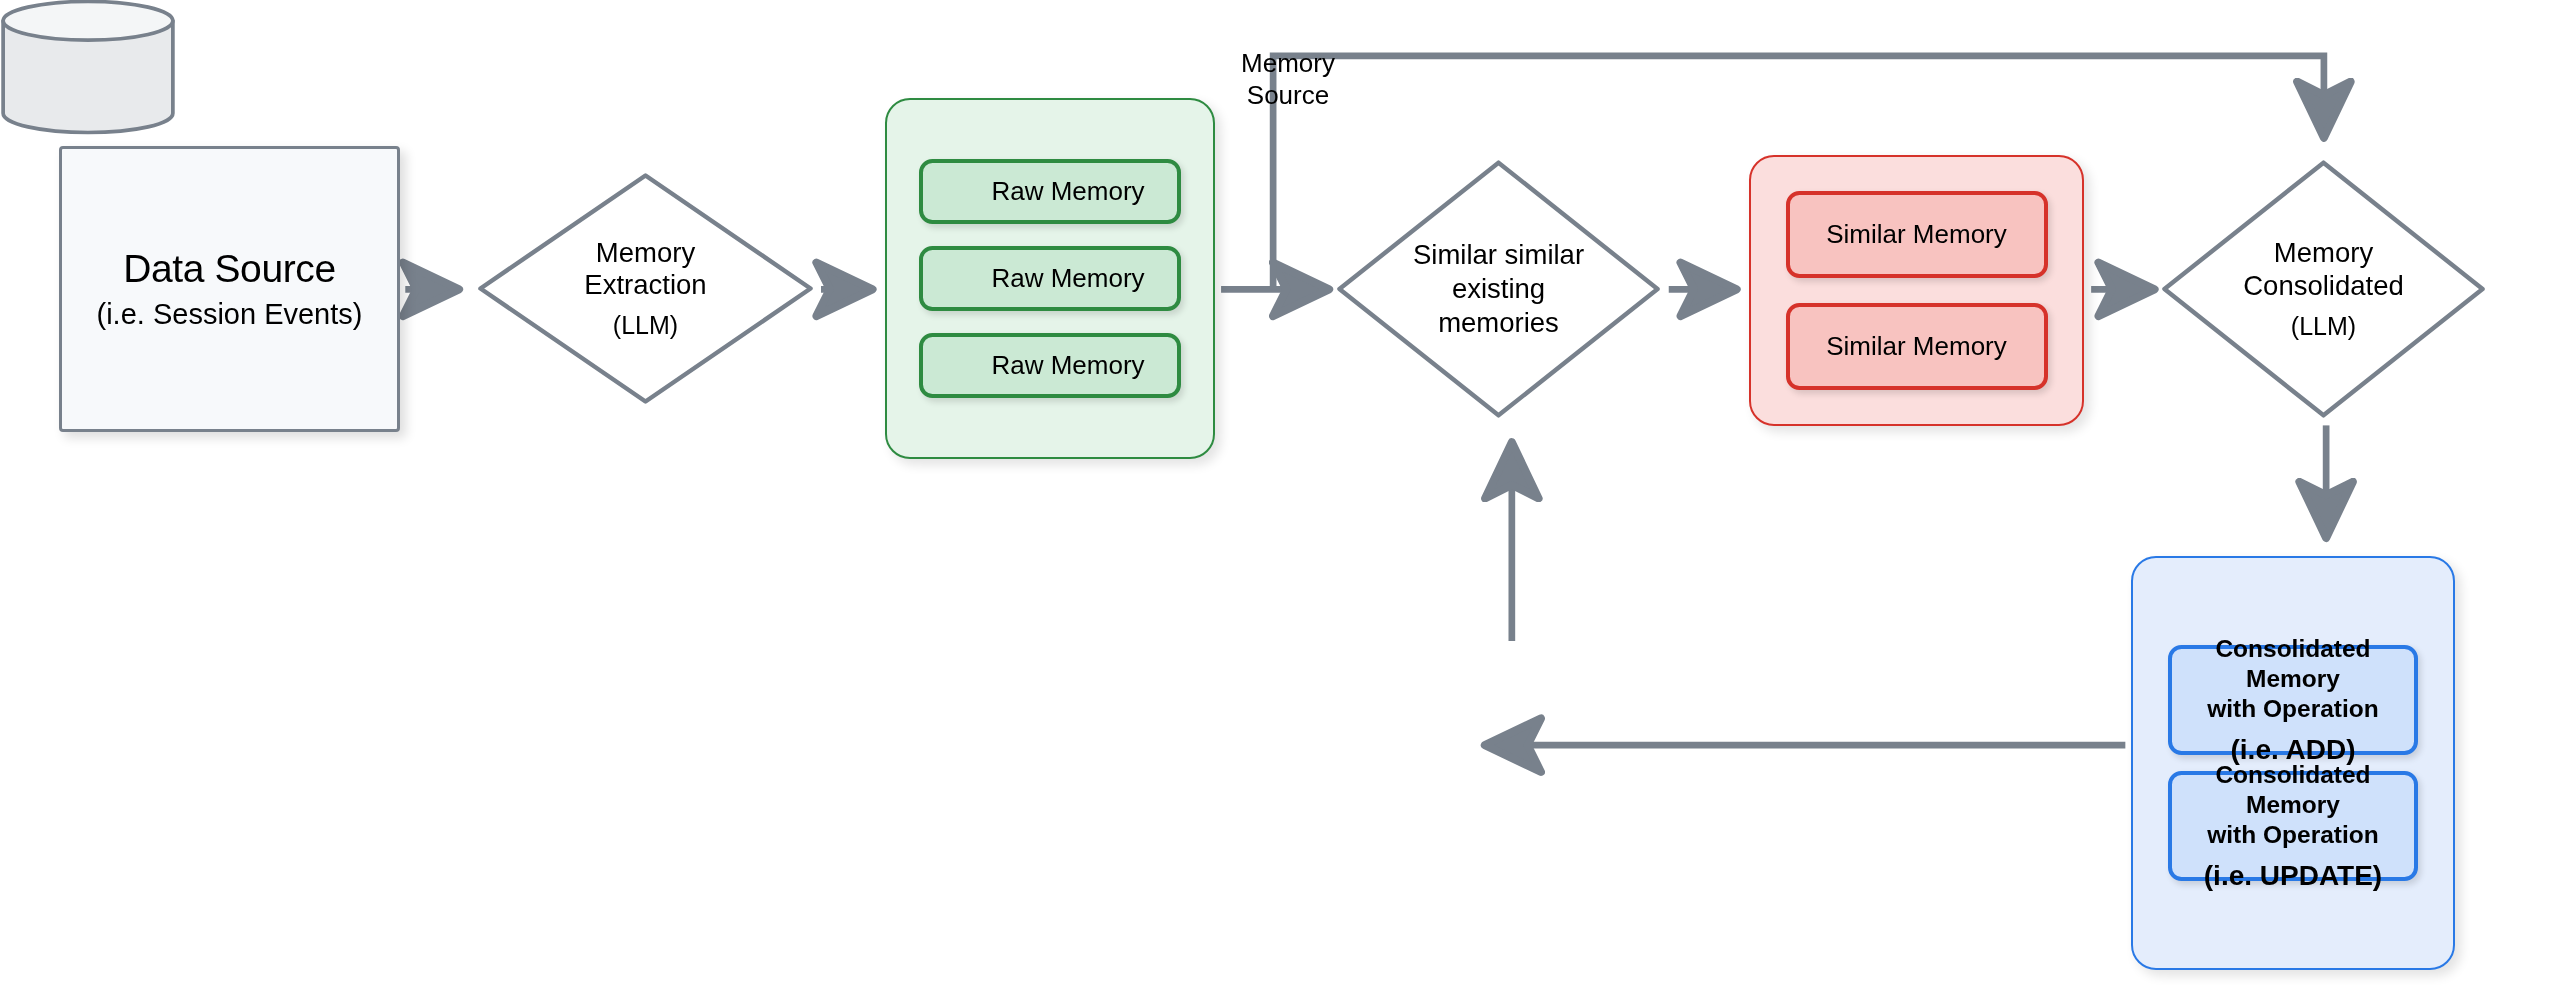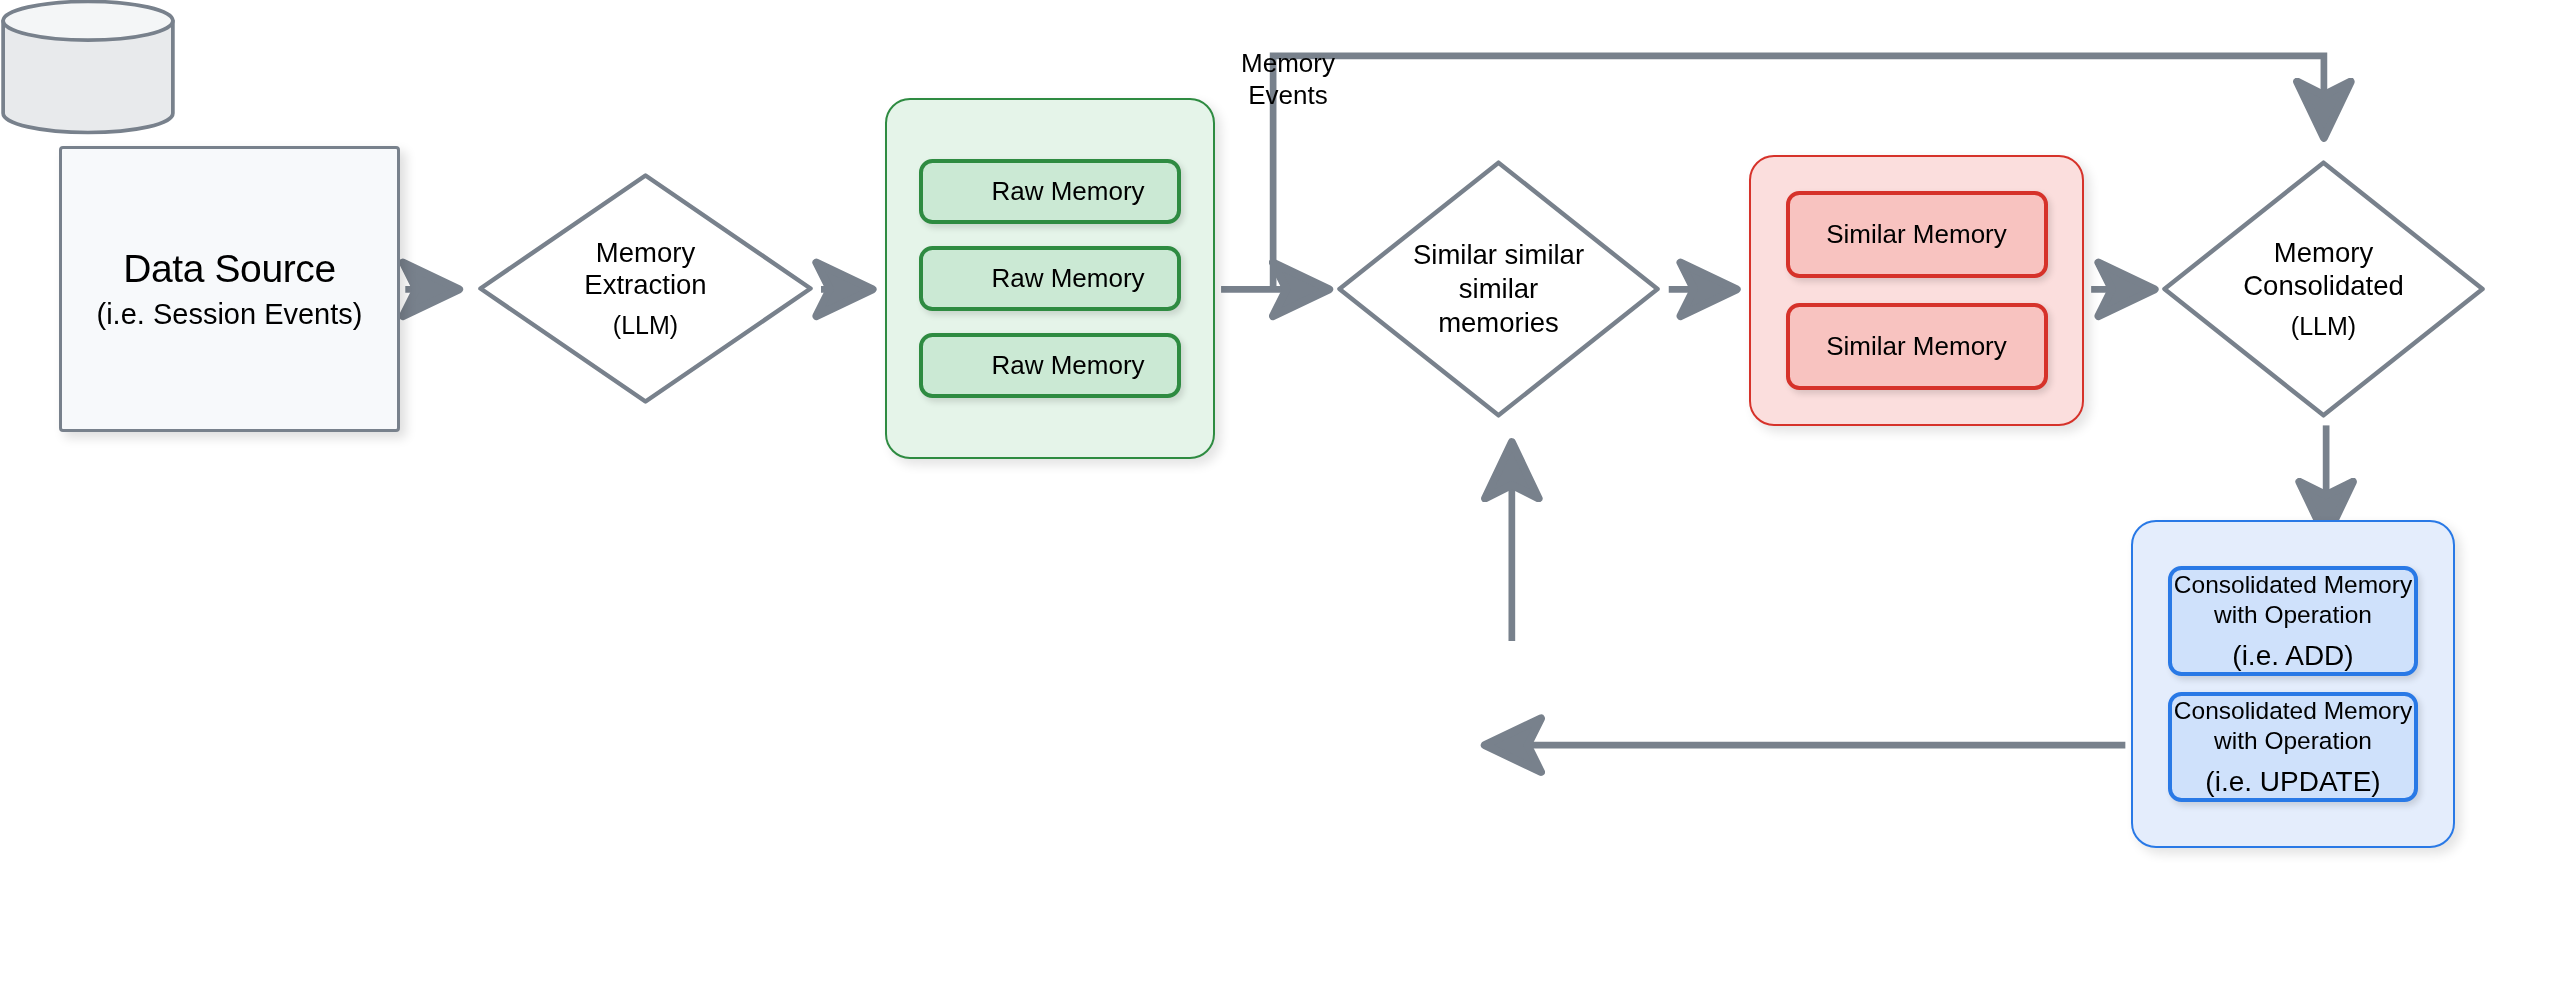--- a/index.html
+++ b/index.html
@@ -59,22 +59,22 @@
   #raw-group .chip { width:262px; height:65px; background:#cbe9d4;
                      border:4.5px solid #2e8b41; font-size:26px; margin:11px 0;padding-left:36px; }
 
   
   #similar-group { left:1749px; top:155px; width:335px; height:271px;
                    background:#fbdedd; border:2.2px solid #d6322a; justify-content:center; }
   #similar-group .chip { width:262px; height:87px; background:#f8c3c0;
                          border:4.5px solid #d6322a; font-size:26px; margin:12.6px 0; }
 
   
-  #consolidated-group { left:2131px; top:520px; width:324px; height:328px;
-                        background:#e4edfc; border:2.2px solid #2979e6; justify-content:center; }
+  #consolidated-group { left:2131px; top:556px; width:324px; height:414px;
+                        background:#e4edfc; border:2.2px solid #2979e6; justify-content:center;font-weight:bold; }
   #consolidated-group .chip { width:250px; height:110px; background:#cfe1fb;
                               border:4.5px solid #2979e6; margin:8.2px 0; }
   #consolidated-group .chip .c1 { font-size:24.5px; line-height:1.22; }
   #consolidated-group .chip .c2 { font-size:28px; margin-top:10.4px; }
 
   
   #mem-storage { left:1303px; top:622px; width:176px; height:134px; }
   #mem-storage svg { position:absolute; left:0; top:0; overflow:visible; }
   #mem-storage .cyl-label {
     position:absolute; left:0; top:25px; width:100%; height:109px;
@@ -147,21 +147,21 @@
   </div>
 </div>
 
 <div class="diamond-wrap" id="retrieve">
   <svg width="327" height="262" viewBox="0 0 440 352" xmlns="http://www.w3.org/2000/svg">
     <path d="M 220 6 L 434 176 L 220 346 L 6 176 Z" fill="#ffffff" stroke="#78818c" stroke-width="6" stroke-linejoin="round"></path>
   </svg>
   <div class="diamond-label">
     <div class="t1">
       <span>Similar similar</span><br>
-      <span>similar</span><br>
+      <span>existing</span><br>
       <span>memories</span>
     </div>
   </div>
 </div>
 
 <div class="group" id="similar-group">
   <div class="chip">
     <span>Similar Memory</span>
   </div>
   <div class="chip">
@@ -200,17 +200,17 @@
 </div>
 
 <div id="mem-storage">
   <svg width="176" height="134" viewBox="0 0 236 180" xmlns="http://www.w3.org/2000/svg">
     <path d="M 4 28 L 4 152 A 114 26 0 0 0 232 152 L 232 28 Z" fill="#e8eaec" stroke="#78818c" stroke-width="5" stroke-linejoin="round"></path>
     <ellipse cx="118" cy="28" rx="114" ry="26" fill="#f4f6f7" stroke="#78818c" stroke-width="5"></ellipse>
   </svg>
   <div class="cyl-label">
     <div>
       <span>Memory</span><br>
-      <span>Events</span>
+      <span>Source</span>
     </div>
   </div>
 </div>
 
 
 </body></html>

